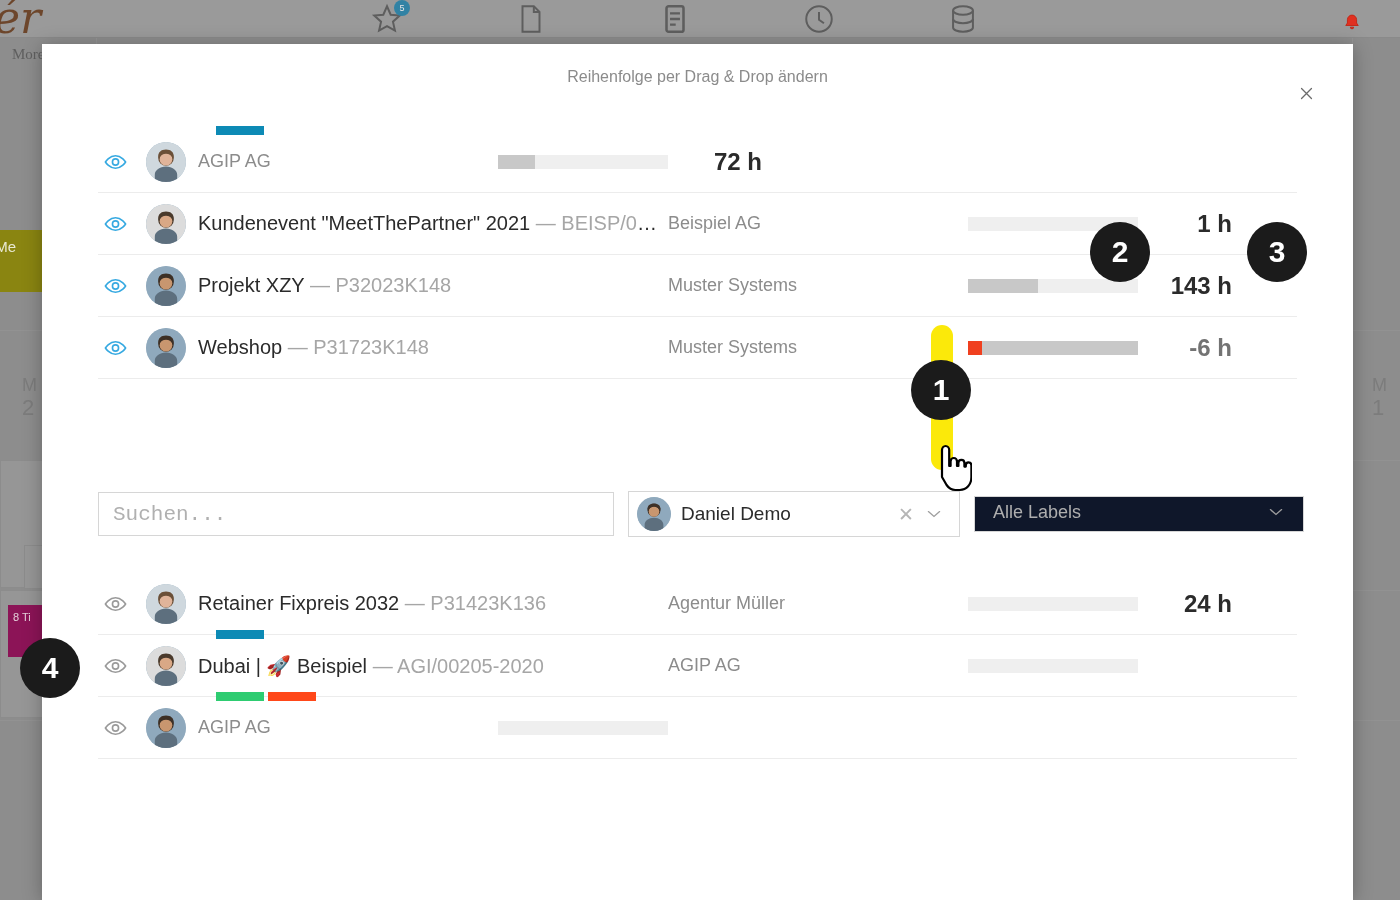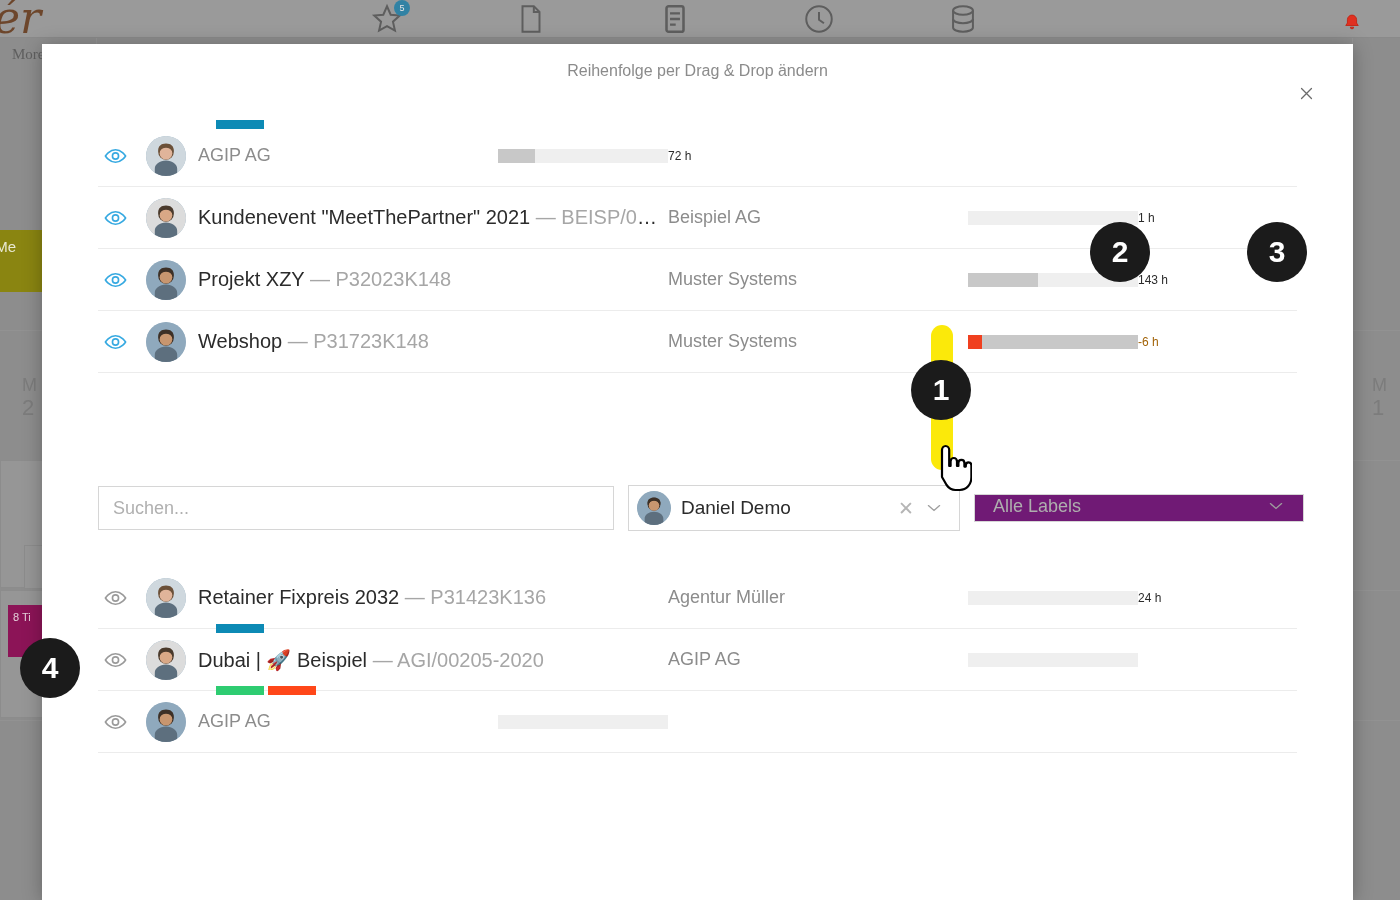--- a/index.html
+++ b/index.html
@@ -97,21 +97,21 @@
 
   .modal-title {
     margin-top: 83px;
     text-align: center;
     font-size: 40px;
     font-weight: 300;
     color: #2f2f2f;
     letter-spacing: .2px;
   }
   .modal-sub {
-    margin-top: 18px;
+    margin-top: 24px;
     text-align: center;
     font-size: 16px;
     color: #8b8b8b;
     font-weight: 400;
   }
 
   
   .plist { margin: 0 56px; }
   .plist-top { margin-top: 45px; }
 
@@ -167,25 +167,27 @@
   }
   .pbar {
     width: 170px; height: 14px;
     background: #efefef;
     position: relative; overflow: hidden;
   }
   .pbar > i { position: absolute; left: 0; top: 0; height: 100%; display: block; }
 
   .phours {
     flex: 0 0 96px;
-    font-size: 12px;
+    text-align: right;
+    font-size: 24px;
     color: #2b2b2b;
     padding-right: 2px;
-  }
-  .phours.neg { color: #a16207; }
+    font-weight: bold;
+  }
+  .phours.neg { color: #737373; }
 
   
   .ptags {
     position: absolute;
     left: 118px; top: -5px;
     display: flex; gap: 4px;
     z-index: 2;
   }
   .ptag { width: 48px; height: 9px; display: block; }
 
@@ -198,41 +200,41 @@
   }
   .f-search {
     flex: 0 0 516px; height: 44px;
     border: 1px solid #d6d6d6;
     background: #fff;
     display: flex; align-items: center;
     padding: 0 14px;
   }
   .f-search input {
     border: 0; outline: 0; width: 100%;
-    font-size: 18px; color: #1d4ed8;
-    font-family: Liberation Sans, sans-serif;
+    font-size: 21px; color: #1d4ed8;
+    font-family: Liberation Mono, monospace;
     background: transparent;
   }
   .f-search input::placeholder { color: #b0b0b0; }
 
   .f-person {
     flex: 0 0 332px; height: 46px;
     border: 1px solid #d6d6d6; background: #fff;
     display: flex; align-items: center; padding: 0 10px 0 8px;
   }
   .f-person .avatar { width: 34px; height: 34px; flex: 0 0 34px; margin-right: 10px; }
   .f-person .avatar svg { width: 34px; height: 34px; }
   .f-person .pn { flex: 1 1 auto; font-size: 19px; color: #2b2b2b; }
   .f-x { width: 26px; color: #b5b5b5; font-size: 19px; text-align: center; cursor: pointer; }
   .f-chev { width: 30px; display: flex; justify-content: center; color: #9e9e9e; cursor: pointer; }
   .f-chev svg { width: 16px; height: 10px; display: block; }
 
   .f-labels {
-    flex: 0 0 330px; height: 28px;
-    border: 1px solid #d6d6d6; background: #701a75;
+    flex: 0 0 330px; height: 36px;
+    border: 1px solid #d6d6d6; background: #0f172a;
     display: flex; align-items: center; padding: 0 12px 4px 18px;
   }
   .f-labels .lt { flex: 1 1 auto; font-size: 18px; color: #aeaeae; }
 
   
   .anno {
     position: absolute;
     width: 60px; height: 60px; border-radius: 50%;
     background: #1b1b1b; color: #fff;
     display: flex; align-items: center; justify-content: center;

